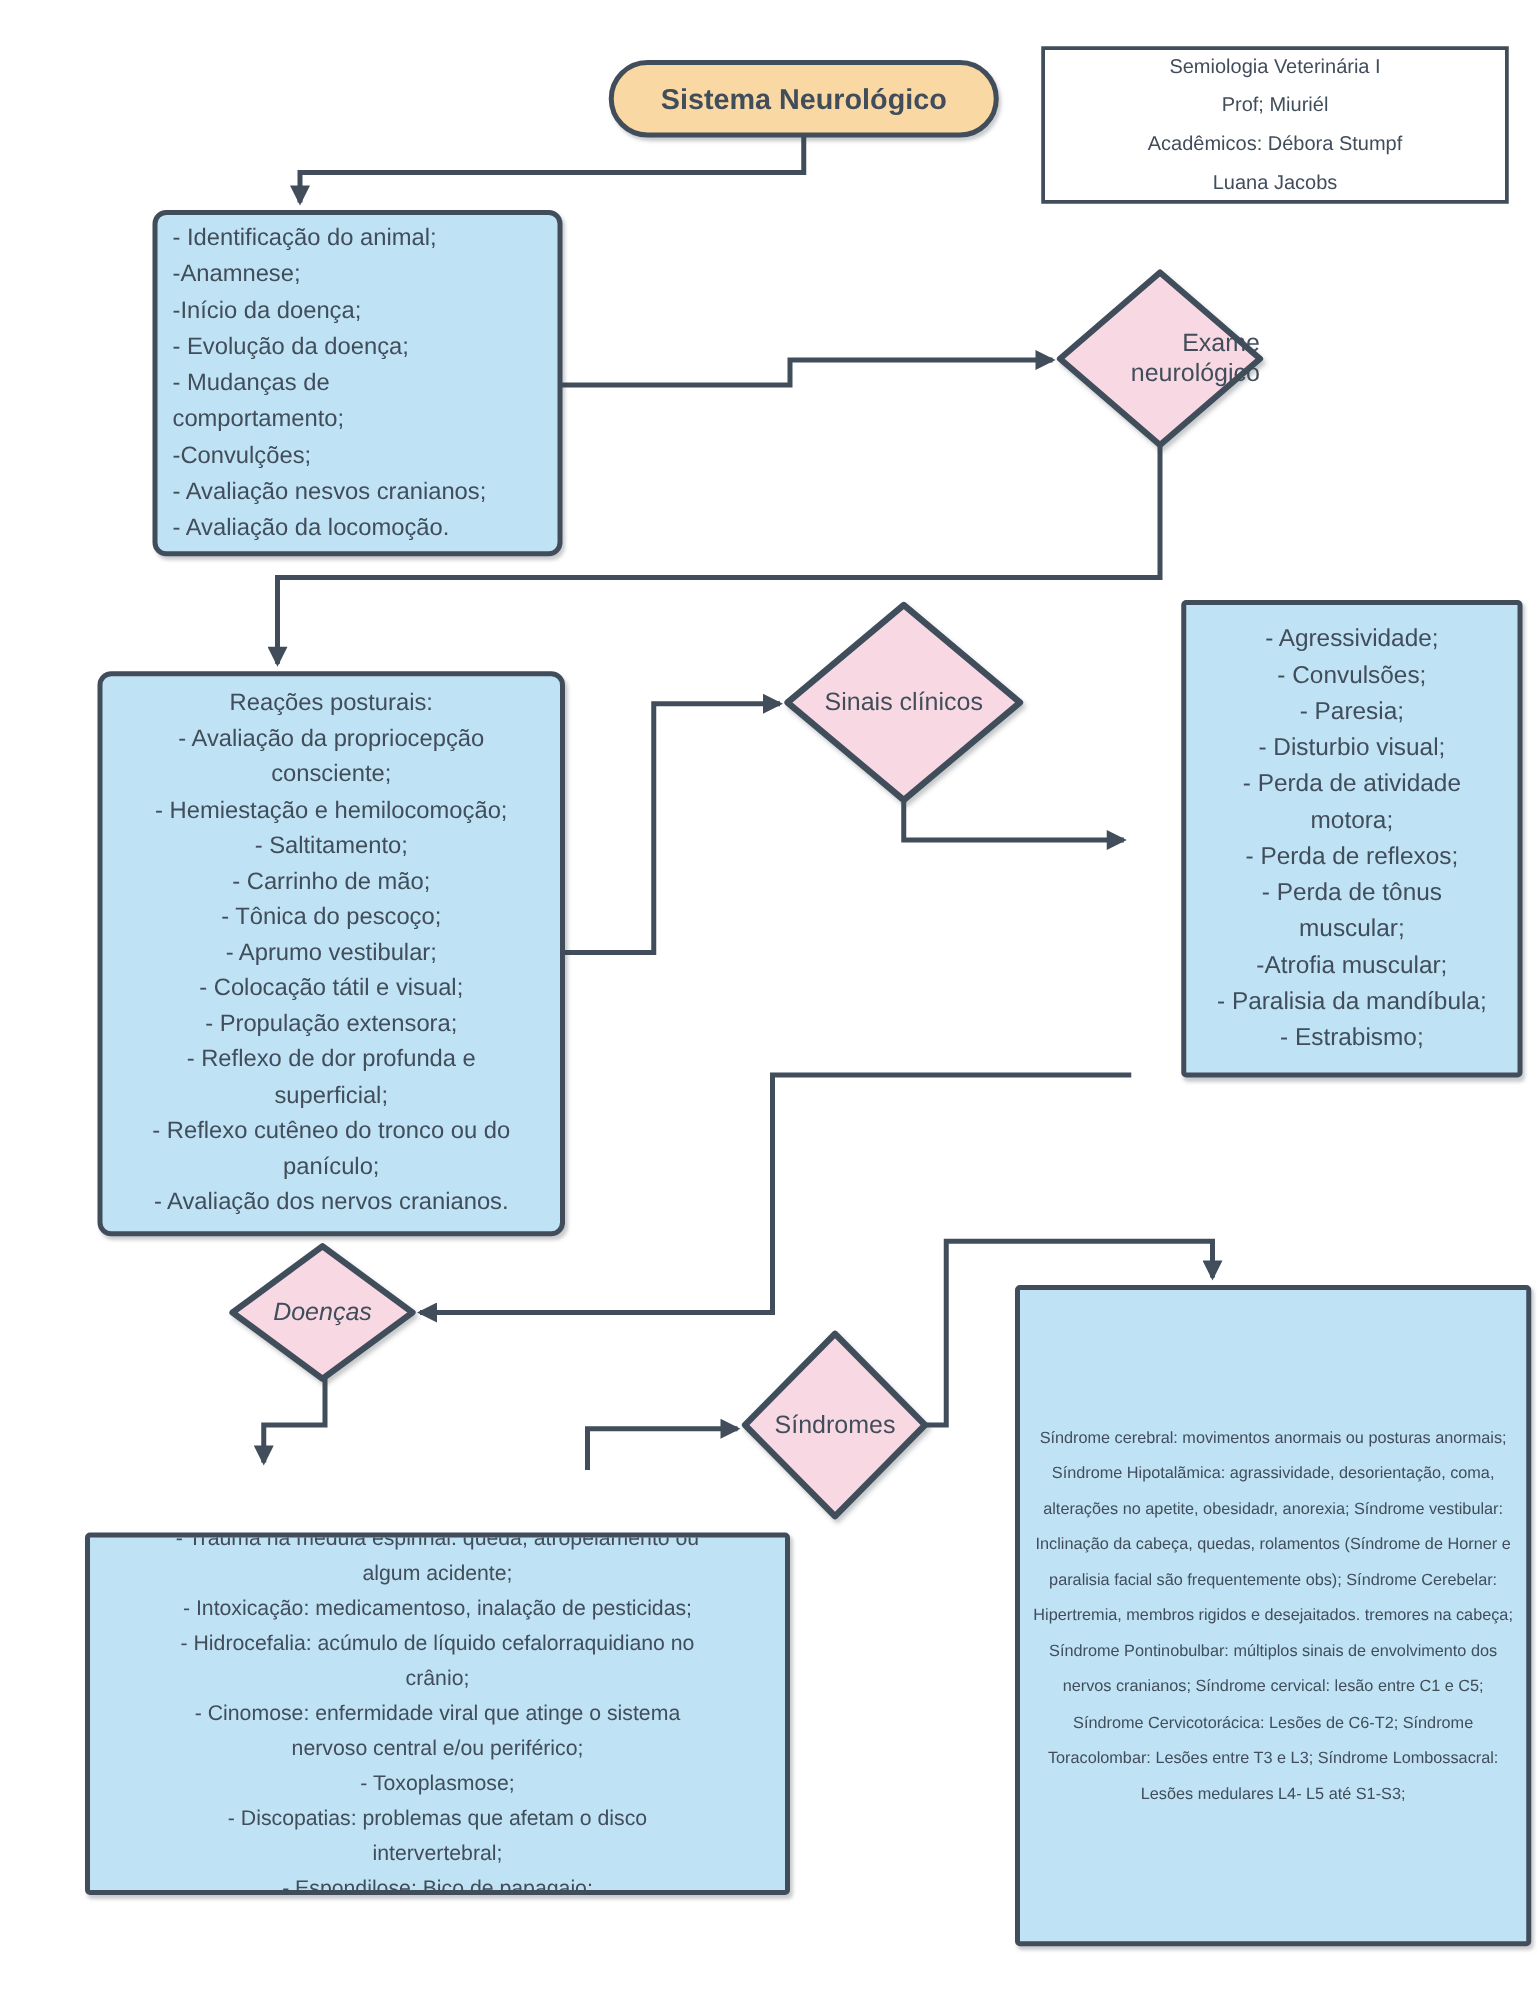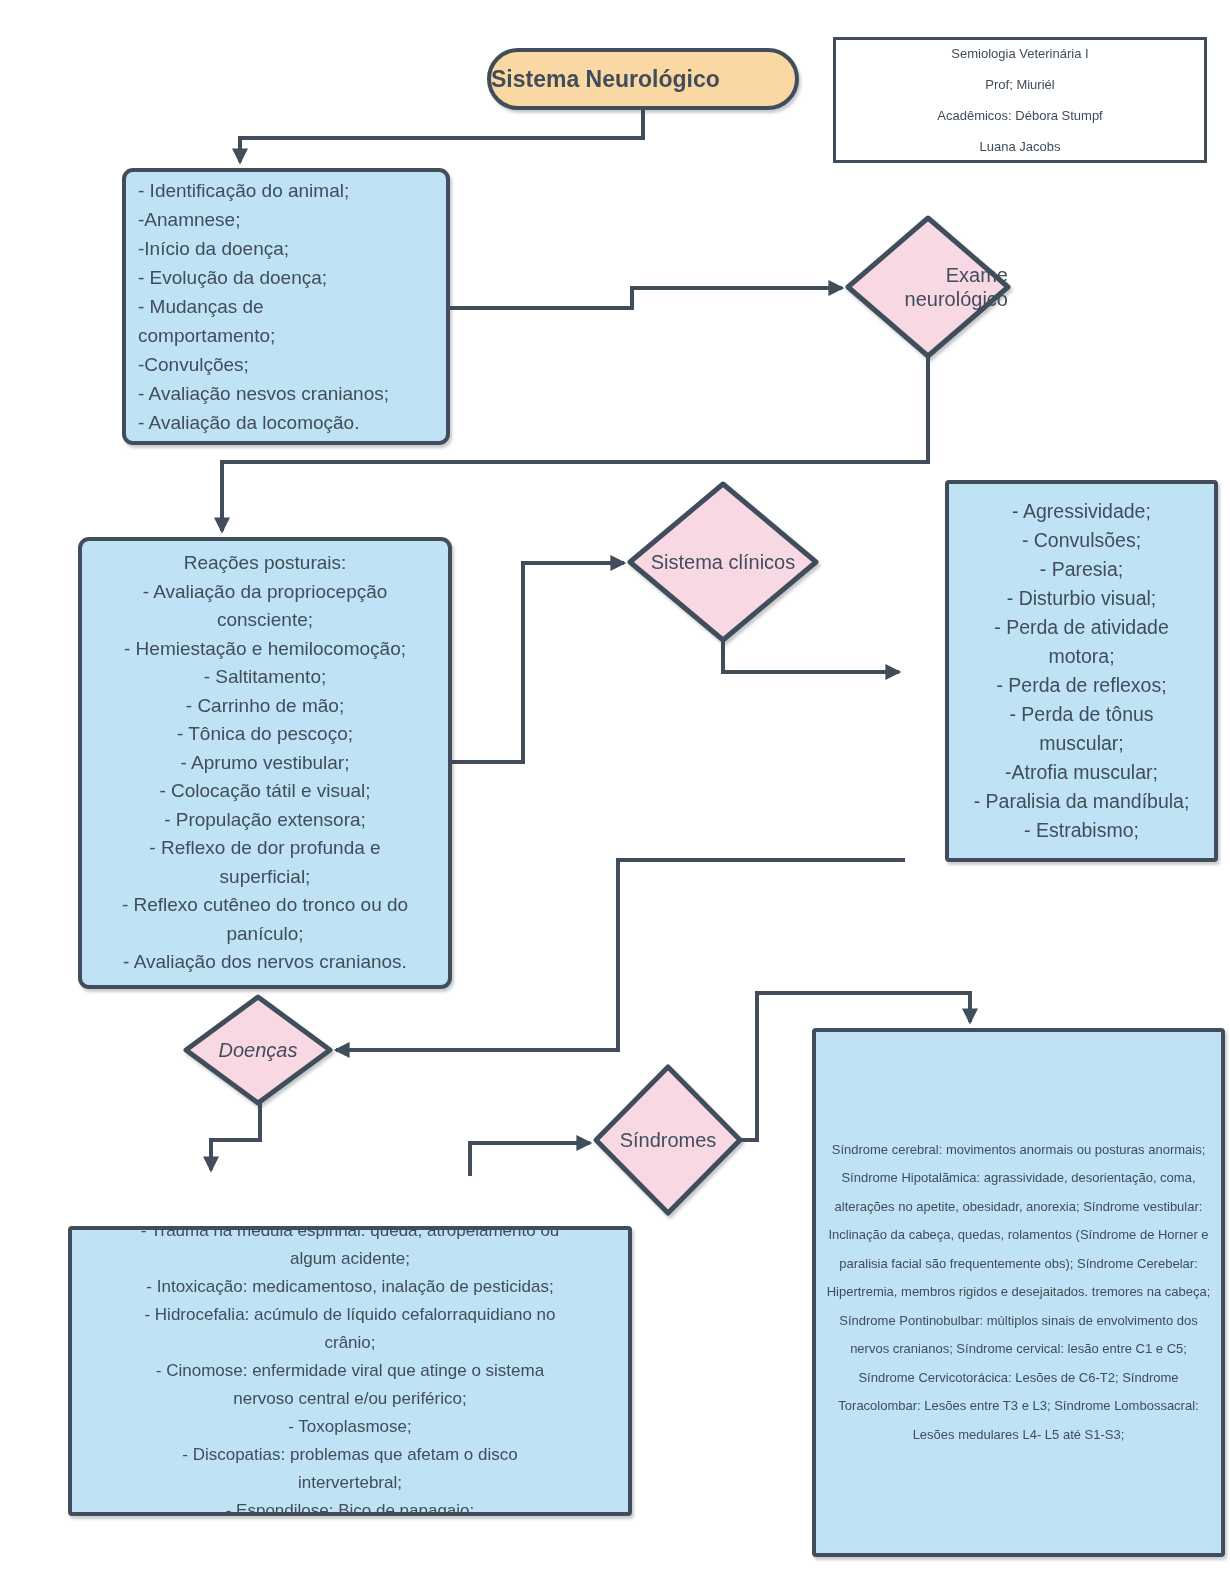--- a/index.html
+++ b/index.html
@@ -23,30 +23,30 @@
     z-index:2;
     box-shadow:2px 3px 3px rgba(60,70,80,0.28);
     overflow:hidden;
     margin-left:40px;
   }
   .rounded{border-radius:11px;}
   .sq{border-radius:4px;}
   .capsule{
     position:absolute;left:487px;top:48px;width:312px;height:62px;
     box-sizing:border-box;background:#FAD8A3;border:4px solid #414D5A;border-radius:31px;
-    display:flex;align-items:center;
+    display:flex;align-items:center;justify-content:center;
     font-size:23px;font-weight:bold;z-index:2;
     box-shadow:2px 3px 3px rgba(60,70,80,0.28);
   }
   .credits{
     position:absolute;left:833px;top:37px;width:374px;height:126px;
     box-sizing:border-box;background:#ffffff;border:3px solid #414D5A;
     display:flex;align-items:center;justify-content:center;
     text-align:center;white-space:pre-line;
-    font-size:13px;line-height:31px;z-index:2;
+    font-size:16px;line-height:31px;z-index:2;
   }
   #box1{left:82px;top:168px;width:328px;height:277px;
         font-size:19px;line-height:29px;text-align:left;justify-content:flex-start;
         padding-left:12px;padding-right:4px;}
   #box2{left:38px;top:537px;width:374px;height:452px;font-size:19px;line-height:28.5px;}
   #box3{left:905px;top:480px;width:273px;height:382px;font-size:19.5px;line-height:29px;}
   #box4{left:28px;top:1226px;width:564px;height:290px;font-size:17px;line-height:28px;}
   #box5{left:772px;top:1028px;width:413px;height:529px;font-size:13px;line-height:28.5px;padding:4px 8px;}
   .dlabel{
     position:absolute;display:flex;align-items:center;justify-content:center;
@@ -165,21 +165,21 @@
   </div>
 
   <div id="box5" class="node sq">
     <span>Síndrome cerebral: movimentos anormais ou posturas anormais; Síndrome Hipotalãmica: agrassividade, desorientação, coma, alterações no apetite, obesidadr, anorexia; Síndrome vestibular: Inclinação da cabeça, quedas, rolamentos (Síndrome de Horner e paralisia facial são frequentemente obs); Síndrome Cerebelar: Hipertremia, membros rigidos e desejaitados. tremores na cabeça; Síndrome Pontinobulbar: múltiplos sinais de envolvimento dos nervos cranianos; Síndrome cervical: lesão entre C1 e C5; Síndrome Cervicotorácica: Lesões de C6-T2; Síndrome Toracolombar: Lesões entre T3 e L3; Síndrome Lombossacral: Lesões medulares L4- L5 até S1-S3;</span>
   </div>
 
   <div id="lbl-exame" class="dlabel">
     <span>Exame neurológico</span>
   </div>
   <div id="lbl-sinais" class="dlabel">
-    <span>Sistema clínicos</span>
+    <span>Sinais clínicos</span>
   </div>
   <div id="lbl-doencas" class="dlabel">
     <span>Doenças</span>
   </div>
   <div id="lbl-sindromes" class="dlabel">
     <span>Síndromes</span>
   </div>
 
 </div>
 

